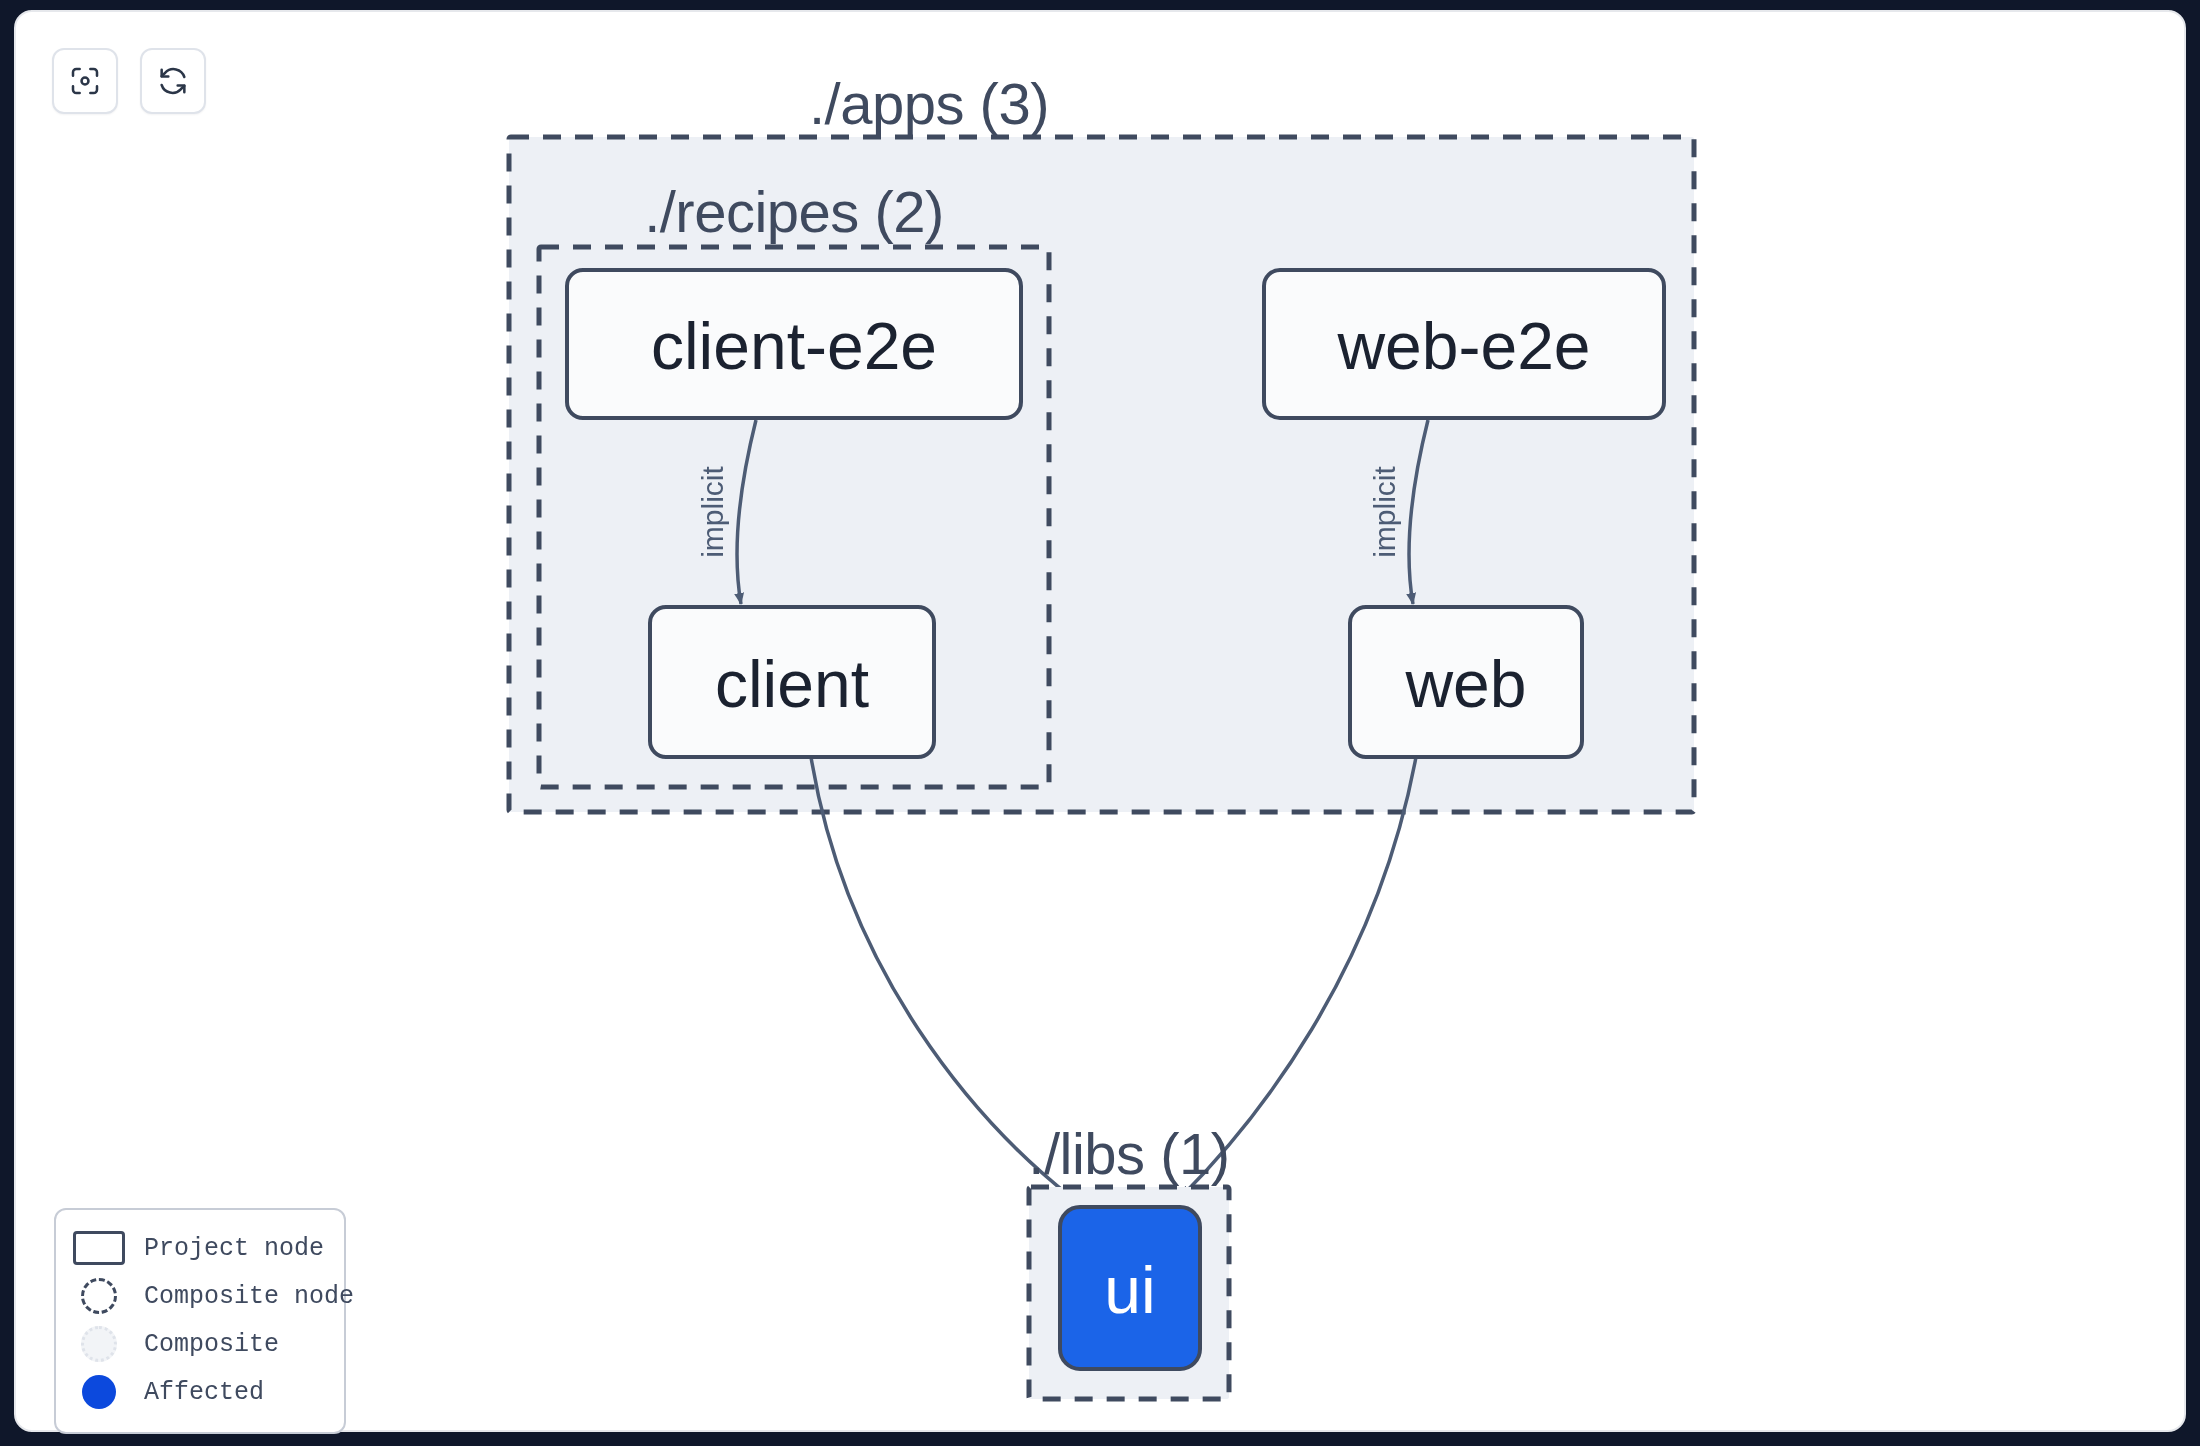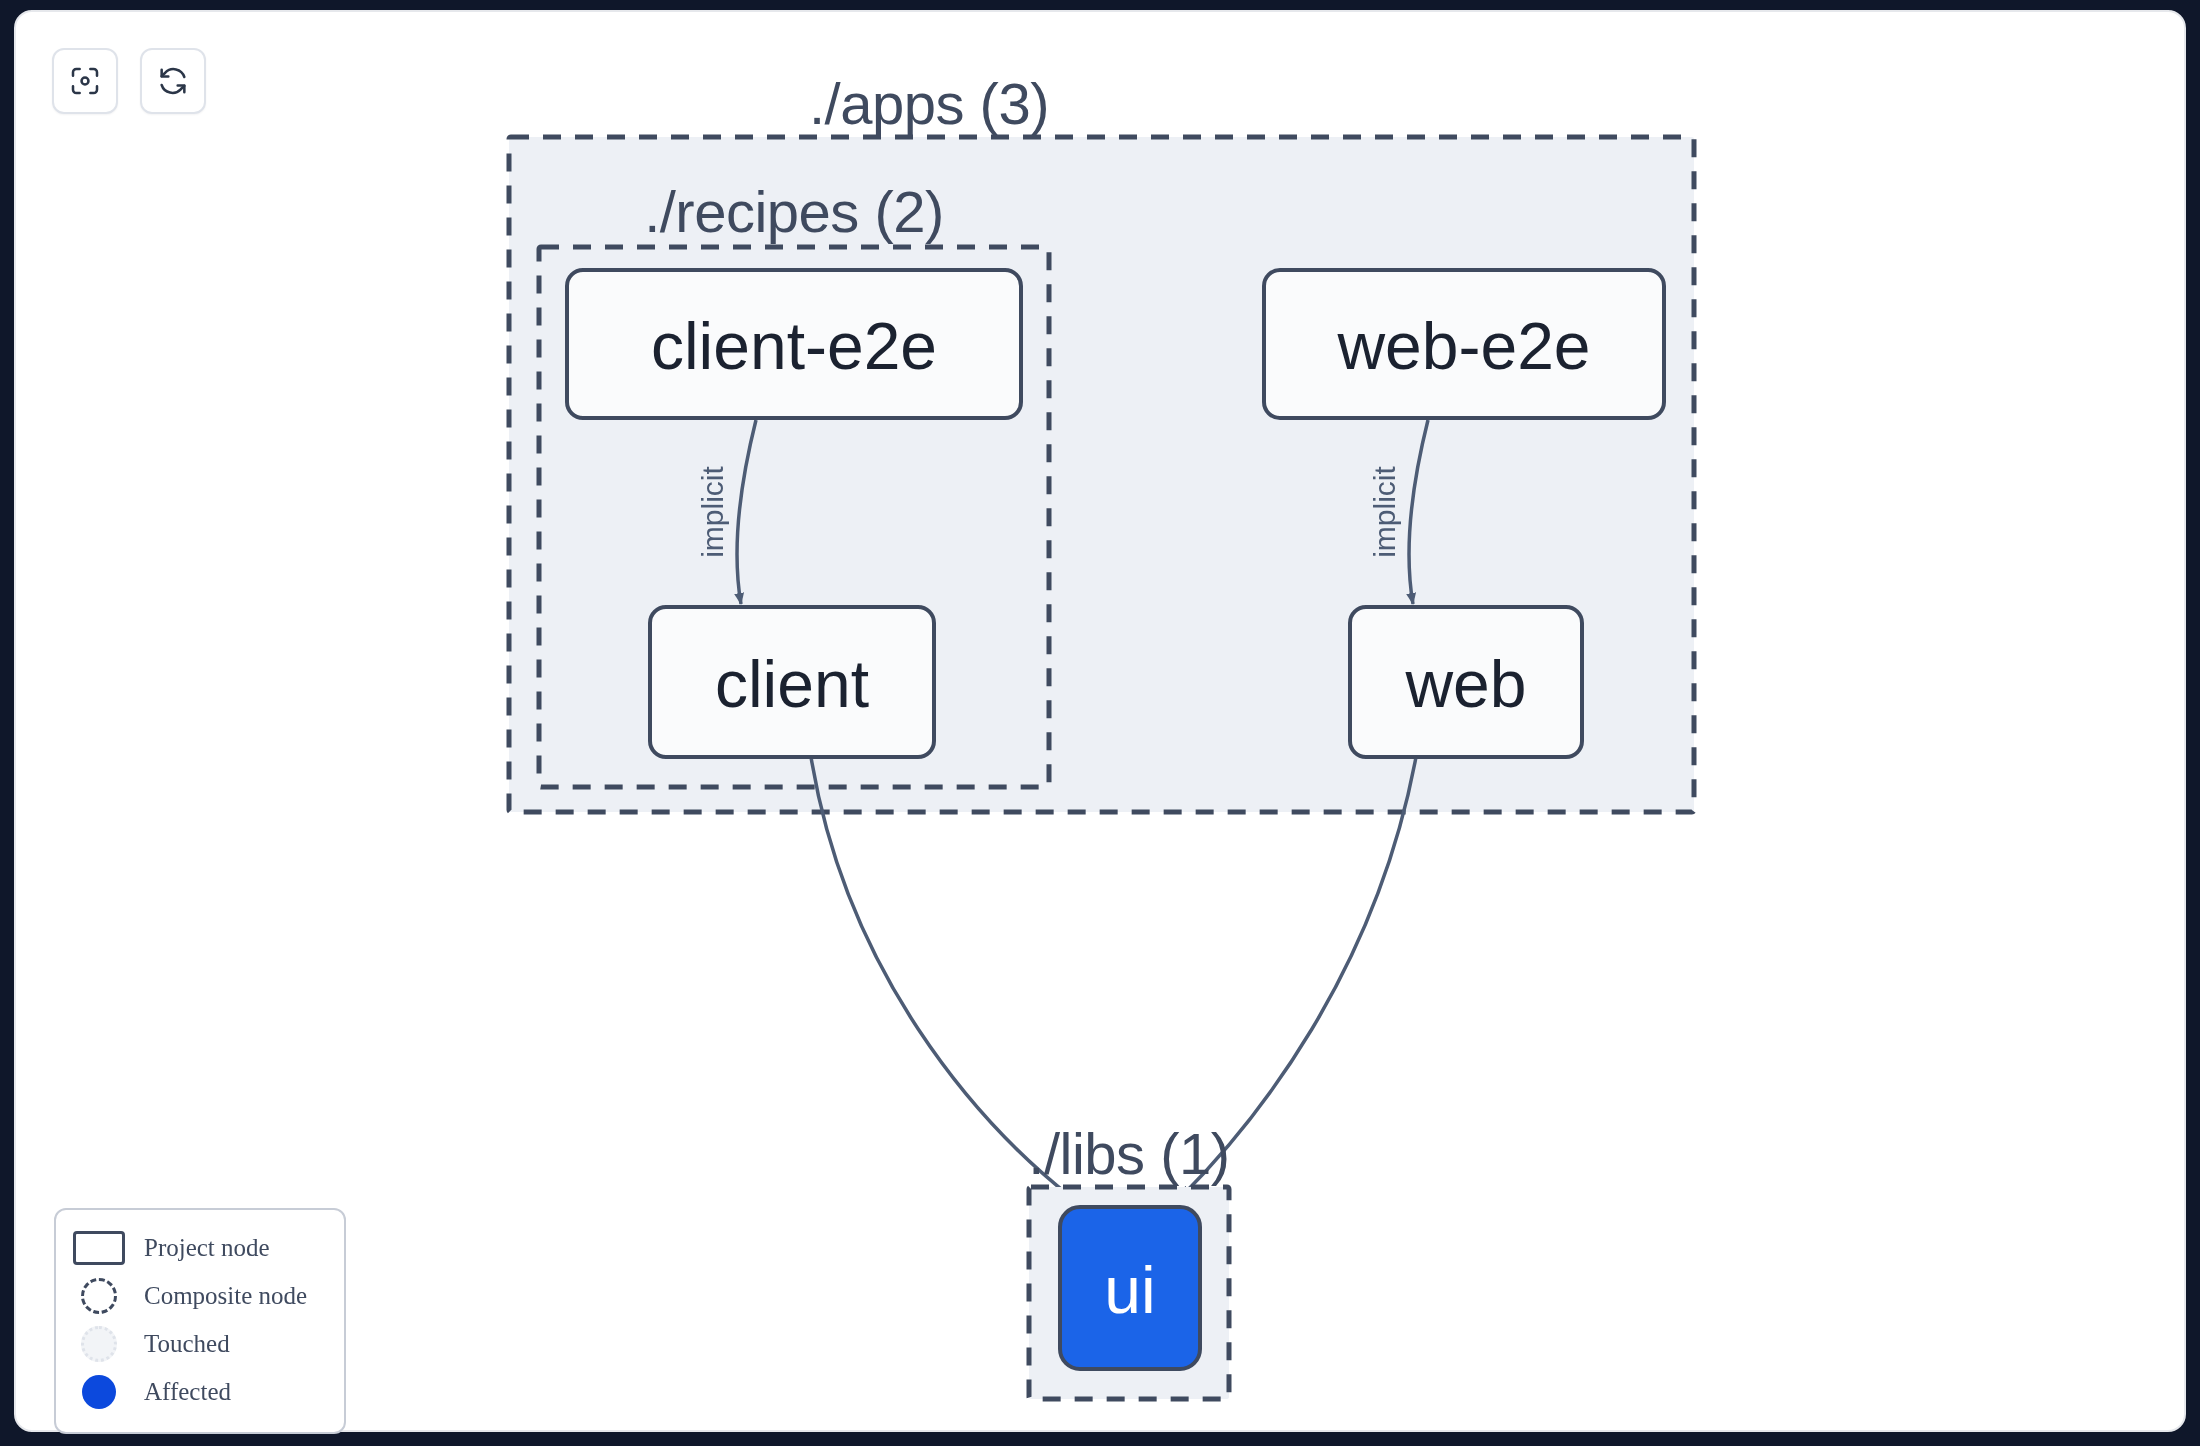--- a/index.html
+++ b/index.html
@@ -155,21 +155,21 @@
     background: #f2f4f7;
     box-sizing: border-box;
   }
   .sw-touched {
     width: 34px;
     height: 34px;
     border-radius: 50%;
     background: #0c49dd;
   }
   .legend-text {
-    font-family: Liberation Serif, serif;
+    font-family: Liberation Mono, monospace;
     font-size: 25px;
     color: #3f4a5f;
     white-space: nowrap;
   }
 </style>
 </head>
 <body>
 
 <div id="screen">
   <div id="canvas-panel">
@@ -268,21 +268,21 @@
       <div class="legend-row">
         <span class="legend-swatch">
           <span class="sw-composite"></span>
         </span>
         <span class="legend-text">Composite node</span>
       </div>
       <div class="legend-row">
         <span class="legend-swatch">
           <span class="sw-affected"></span>
         </span>
-        <span class="legend-text">Touched</span>
+        <span class="legend-text">Composite</span>
       </div>
       <div class="legend-row">
         <span class="legend-swatch">
           <span class="sw-touched"></span>
         </span>
         <span class="legend-text">Affected</span>
       </div>
     </div>
 
   </div>

